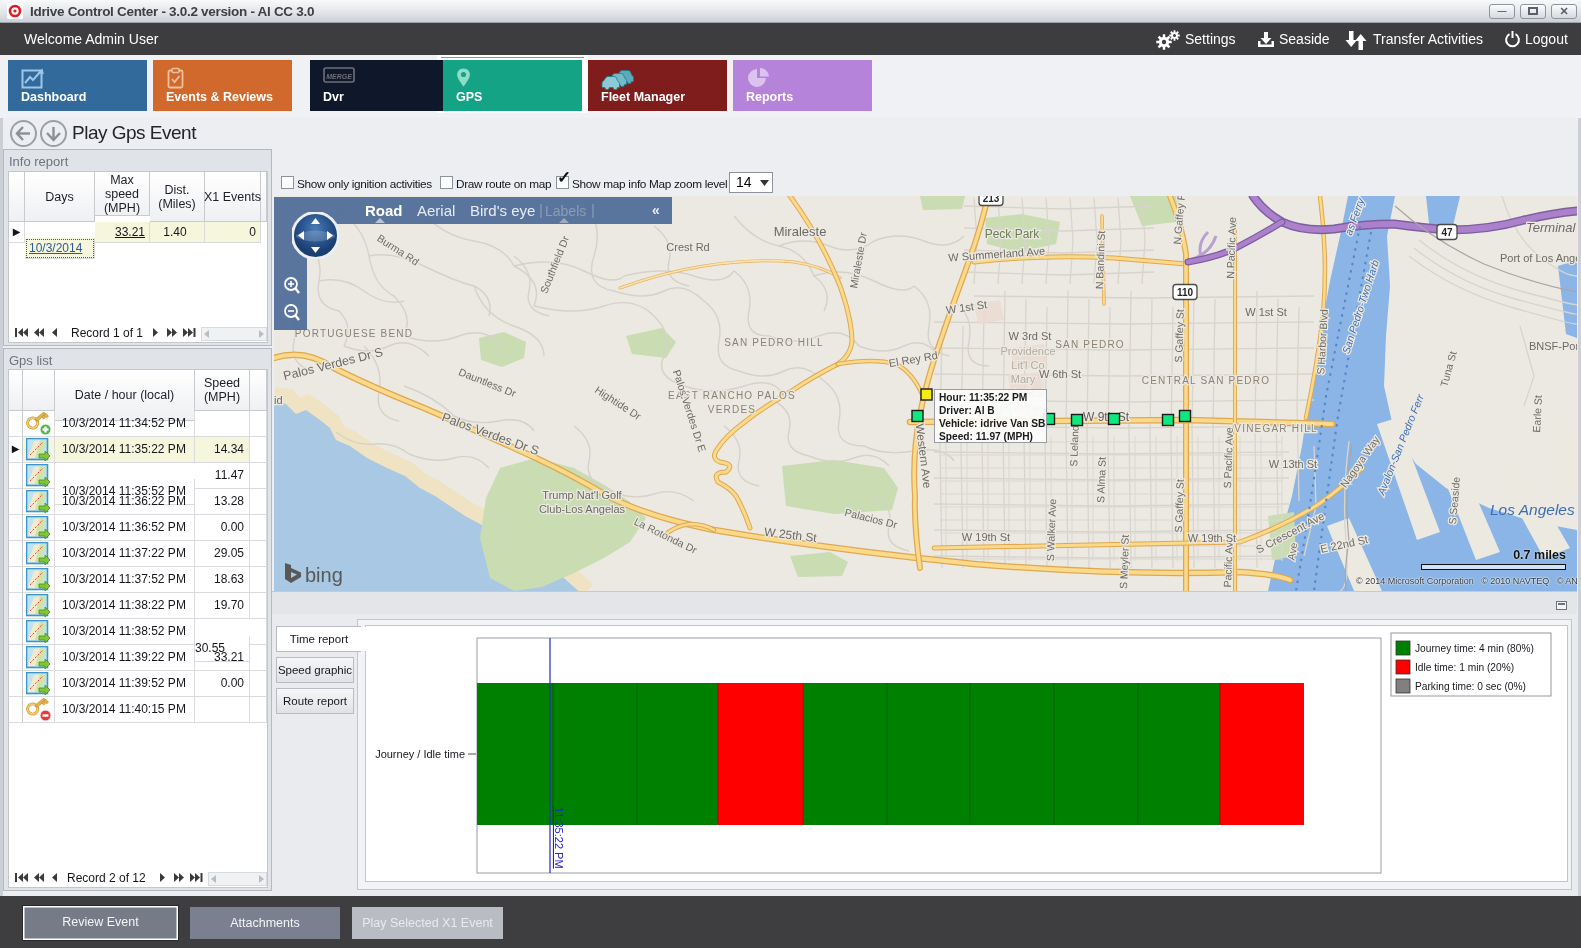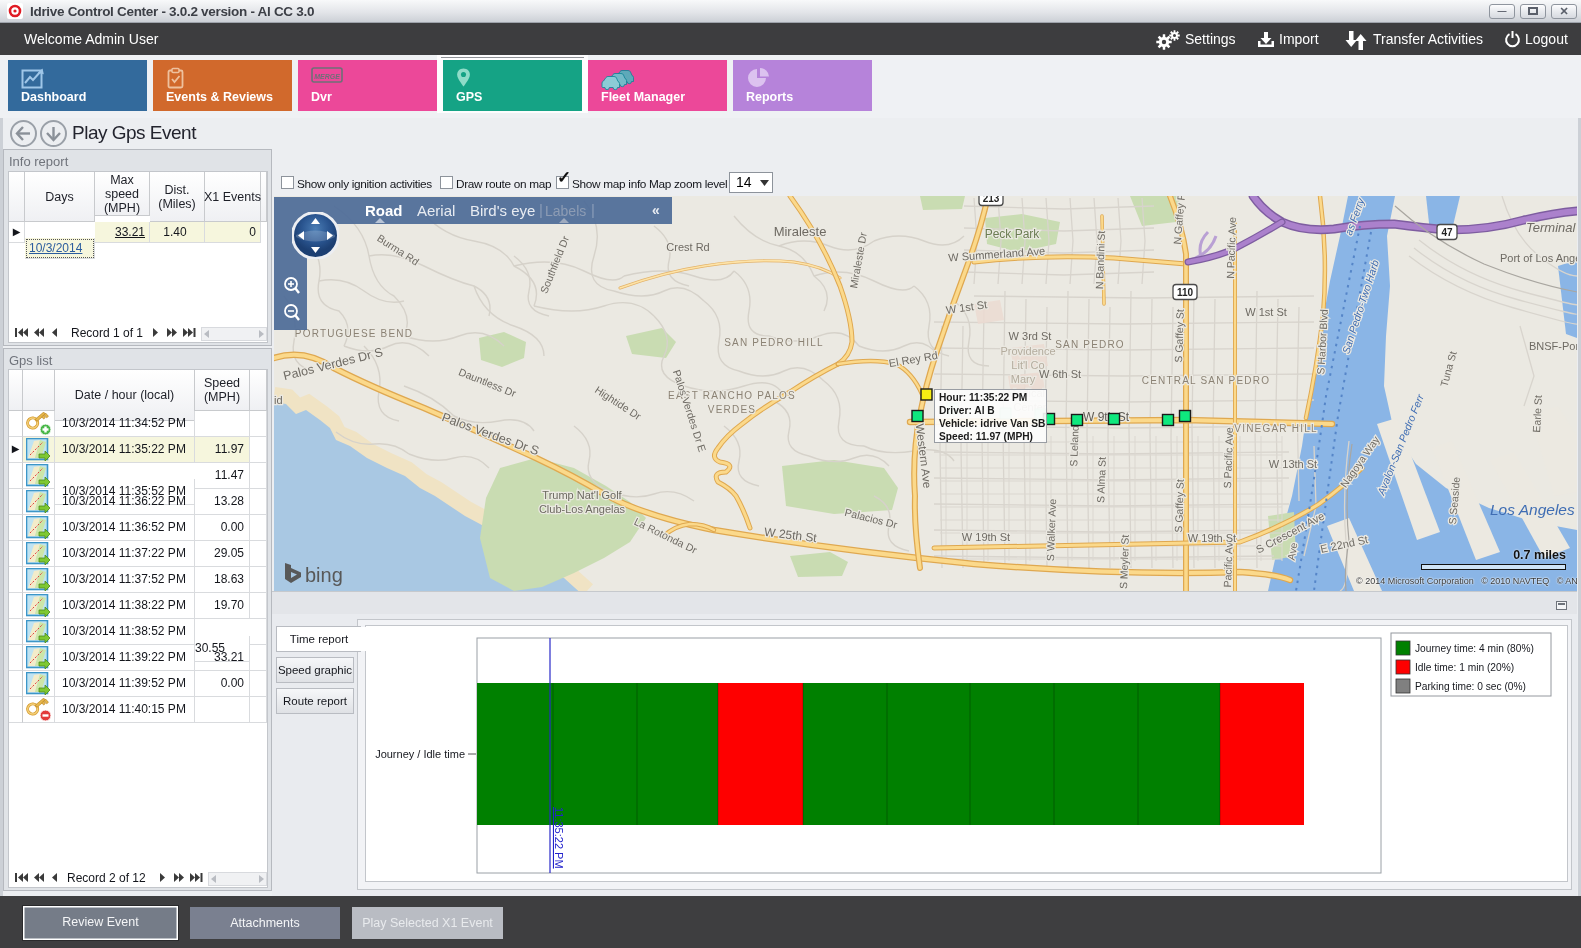--- a/index.html
+++ b/index.html
@@ -66,21 +66,21 @@
       <circle cx="19.5" cy="5.5" r="1.5" fill="#3d3d3f"></circle>
     </svg></div>
 <div class="abs navitem" style="left:1185px">Settings</div>
 <div class="abs" style="left:1257px;top:31px"><svg width="18" height="18" viewBox="0 0 18 18">
       <g fill="#fff">
         <rect x="7" y="1" width="4" height="7"></rect>
         <polygon points="3.5,7 14.5,7 9,13"></polygon>
         <path d="M1 10 L1 16 L17 16 L17 10 L14.5 10 L14.5 13.5 L3.5 13.5 L3.5 10 Z"></path>
       </g>
     </svg></div>
-<div class="abs navitem" style="left:1279px">Import</div>
+<div class="abs navitem" style="left:1279px">Seaside</div>
 <div class="abs" style="left:1345px;top:31px"><svg width="22" height="19" viewBox="0 0 22 19">
       <g fill="#fff">
         <rect x="4" y="0" width="4.5" height="10"></rect>
         <polygon points="0.5,9 12,9 6.2,16"></polygon>
         <rect x="13.5" y="9" width="4.5" height="10"></rect>
         <polygon points="10,10 21.5,10 15.7,3"></polygon>
       </g>
     </svg></div>
 <div class="abs navitem" style="left:1373px">Transfer Activities</div>
 <div class="abs" style="left:1504px;top:31px"><svg width="17" height="17" viewBox="0 0 17 17">
@@ -101,35 +101,35 @@
 <span class="lbl">Dashboard</span>
   </div>
 <div class="abs tile" style="left:153px;background:#d1692c">
 <svg width="22" height="24" viewBox="0 0 22 24">
       <rect x="2.5" y="3.5" width="14" height="17" rx="1.5" fill="none" stroke="#eec19e" stroke-width="1.8"></rect>
       <rect x="6" y="1.5" width="7" height="4" rx="1" fill="#d1692c" stroke="#eec19e" stroke-width="1.5"></rect>
       <polyline points="6,12 8.5,15 13.5,9" fill="none" stroke="#eec19e" stroke-width="1.8"></polyline>
     </svg>
 <span class="lbl">Events &amp; Reviews</span>
   </div>
-<div class="abs tile" style="left:298px;background:#ec4899">
+<div class="abs tile" style="left:310px;background:#0f172a">
 <svg width="34" height="20" viewBox="0 0 34 20">
       <rect x="1" y="1" width="30" height="14" rx="2" fill="none" stroke="#6d7077" stroke-width="1.6"></rect>
       <text x="16" y="11.5" font-size="7" font-style="italic" font-weight="bold" fill="#6d7077" text-anchor="middle" font-family="Liberation Sans">MERGE</text>
     </svg>
 <span class="lbl">Dvr</span>
   </div>
 <div class="abs tile" style="left:443px;background:#15a385">
 <svg width="15" height="21" viewBox="0 0 20 26">
       <path d="M10 1 C4.8 1 1.5 4.8 1.5 9.3 C1.5 14.5 10 25 10 25 C10 25 18.5 14.5 18.5 9.3 C18.5 4.8 15.2 1 10 1 Z" fill="#8fdcc8"></path>
       <circle cx="10" cy="9" r="3.4" fill="#15a385"></circle>
     </svg>
 <span class="lbl">GPS</span>
   </div>
-<div class="abs tile" style="left:588px;background:#ec4899">
+<div class="abs tile" style="left:588px;background:#7f1d1d">
 <svg width="36" height="24" viewBox="0 0 36 24">
       <g stroke="#0e8296" stroke-width="0.8">
         <g fill="#5ea9b9" transform="translate(14,0)">
           <path d="M1,14 v-4 q0,-1.5 1.5,-2 l2.5-3.5 q0.8,-1 2,-1 h6 q2,0 2.5,1.5 l1.5,3.5 q1.5,0.5 1.5,2 v4 h-2 a2.2,2.2 0 0 1-4.4,0 h-3.8 a2.2,2.2 0 0 1-4.4,0 h-2.4 Z"></path>
         </g>
         <g fill="#74bac8" transform="translate(7,3)">
           <path d="M1,14 v-4 q0,-1.5 1.5,-2 l2.5-3.5 q0.8,-1 2,-1 h6 q2,0 2.5,1.5 l1.5,3.5 q1.5,0.5 1.5,2 v4 h-2 a2.2,2.2 0 0 1-4.4,0 h-3.8 a2.2,2.2 0 0 1-4.4,0 h-2.4 Z"></path>
         </g>
         <g fill="#8ccbd6" transform="translate(0,6)">
           <path d="M1,14 v-4 q0,-1.5 1.5,-2 l2.5-3.5 q0.8,-1 2,-1 h6 q2,0 2.5,1.5 l1.5,3.5 q1.5,0.5 1.5,2 v4 h-2 a2.2,2.2 0 0 1-4.4,0 h-3.8 a2.2,2.2 0 0 1-4.4,0 h-2.4 Z"></path>
@@ -244,21 +244,21 @@
       <div class="cell selrow" style="left:14px;top:67px;width:32px;height:26px;padding:1px 0 0 3px"><svg width="25" height="24" viewBox="0 0 25 24">
           <rect x="0.5" y="0.5" width="21" height="21" fill="#bfe3f2" stroke="#3c96c8" stroke-width="1.6"></rect>
           <polygon points="2,20 8,3 14,2 9,20" fill="#f3ecca"></polygon>
           <polygon points="9,20 14,2 20,4 15,20" fill="#cde6a8"></polygon>
           <line x1="4" y1="17" x2="17" y2="4" stroke="#e03c3c" stroke-width="1" stroke-dasharray="2,1.6"></line>
           <g transform="translate(11,11)">
             <polygon points="2,5 8,5 8,2 13,7 8,12 8,9 2,9" fill="#7ec832" stroke="#4d8a1a" stroke-width="0.8"></polygon>
           </g>
         </svg></div>
       <div class="cell selrow" style="left:46px;top:67px;width:140px;height:26px;line-height:25px;padding-left:7px">10/3/2014 11:35:22 PM</div>
-      <div class="cell selrow" style="left:186px;top:67px;width:55px;height:26px;line-height:25px;text-align:right;padding-right:5px">11.97</div>
+      <div class="cell selrow" style="left:186px;top:67px;width:55px;height:26px;line-height:25px;text-align:right;padding-right:5px">14.34</div>
       <div class="cell" style="left:241px;top:67px;width:17px;height:26px"></div>
 <div class="cell" style="left:0;top:93px;width:14px;height:26px;text-align:center;line-height:24px;font-size:10px;border-right:1px solid #c8cacd"></div>
       <div class="cell" style="left:14px;top:93px;width:32px;height:26px;padding:1px 0 0 3px"><svg width="25" height="24" viewBox="0 0 25 24">
           <rect x="0.5" y="0.5" width="21" height="21" fill="#bfe3f2" stroke="#3c96c8" stroke-width="1.6"></rect>
           <polygon points="2,20 8,3 14,2 9,20" fill="#f3ecca"></polygon>
           <polygon points="9,20 14,2 20,4 15,20" fill="#cde6a8"></polygon>
           <line x1="4" y1="17" x2="17" y2="4" stroke="#e03c3c" stroke-width="1" stroke-dasharray="2,1.6"></line>
           <g transform="translate(11,11)">
             <polygon points="2,5 8,5 8,2 13,7 8,12 8,9 2,9" fill="#7ec832" stroke="#4d8a1a" stroke-width="0.8"></polygon>
           </g>

